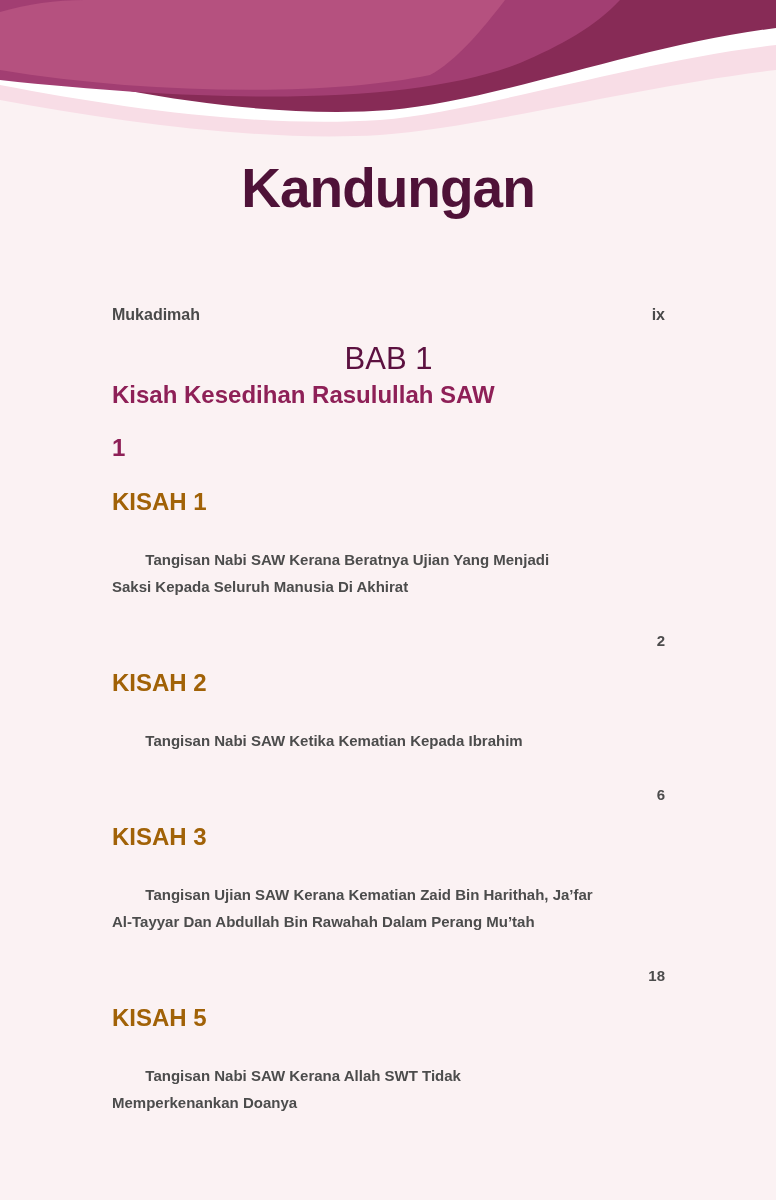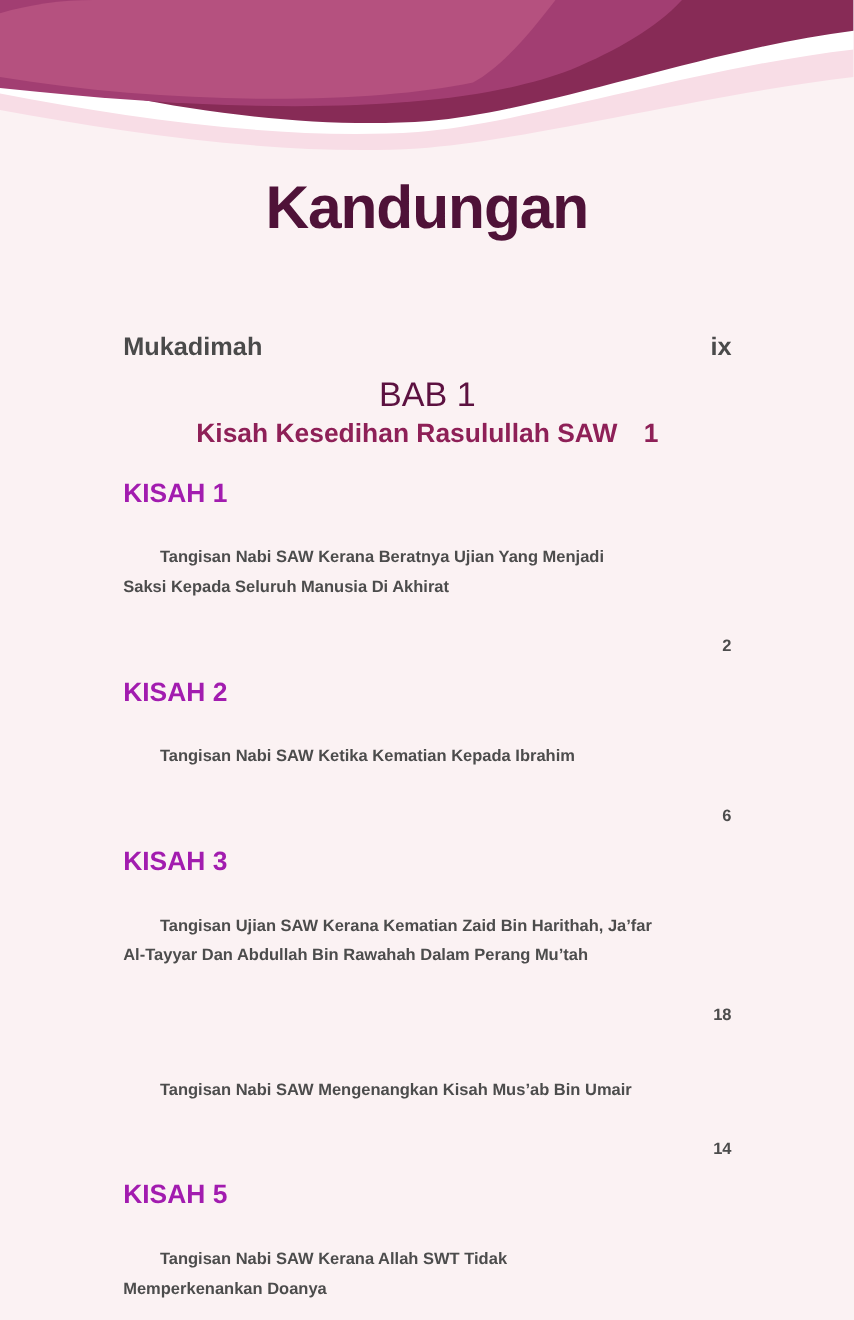--- a/index.html
+++ b/index.html
@@ -21,21 +21,21 @@
     line-height:1.1;
   }
   .content{
     margin:0 111px 0 112px; 
   }
   .muk-row{
     margin-top:84px;
     display:flex;
     justify-content:space-between;
     align-items:baseline;
-    font-size:23px;
+    font-size:16px;
     font-weight:600;
     color:#4a4a4a;
     line-height:24px;
   }
   .bab-block{
     margin-top:15px;
     text-align:center;
   }
   .bab-label{
     font-size:31px;
@@ -46,27 +46,28 @@
   .bab-subtitle{
     margin-top:4px;
     font-size:24px;
     font-weight:bold;
     color:#8e2057;
     line-height:29px;
     display:flex;
     justify-content:center;
     align-items:baseline;
     gap:24px;
+    flex-direction:column;
   }
   .entries{margin-top:25px;}
   .entry{margin-bottom:14px;}
   .entry-head{
     font-size:24px;
     font-weight:bold;
-    color:#a21caf;
+    color:#a16207;
     line-height:29px;
     margin-bottom:3px;
   }
   .entry-desc{
     position:relative;
     font-size:15px;
     font-weight:700;
     color:#4c4c4c;
     line-height:27px;
     white-space:pre;
@@ -133,24 +134,20 @@
     <div class="entry">
       <div class="entry-head">KISAH 3</div>
       <div class="entry-desc">
         <span>Tangisan Ujian SAW Kerana Kematian Zaid Bin Harithah, Ja’far
 Al-Tayyar Dan Abdullah Bin Rawahah Dalam Perang Mu’tah</span>
         <span class="page-num">18</span>
       </div>
     </div>
 
     <div class="entry">
-      <div class="entry-desc">
-        <span>Tangisan Nabi SAW Mengenangkan Kisah Mus’ab Bin Umair</span>
-        <span class="page-num">14</span>
-      </div>
     </div>
 
     <div class="entry">
       <div class="entry-head">KISAH 5</div>
       <div class="entry-desc">
         <span>Tangisan Nabi SAW Kerana Allah SWT Tidak
 Memperkenankan Doanya</span>
         
       </div>
     </div>

